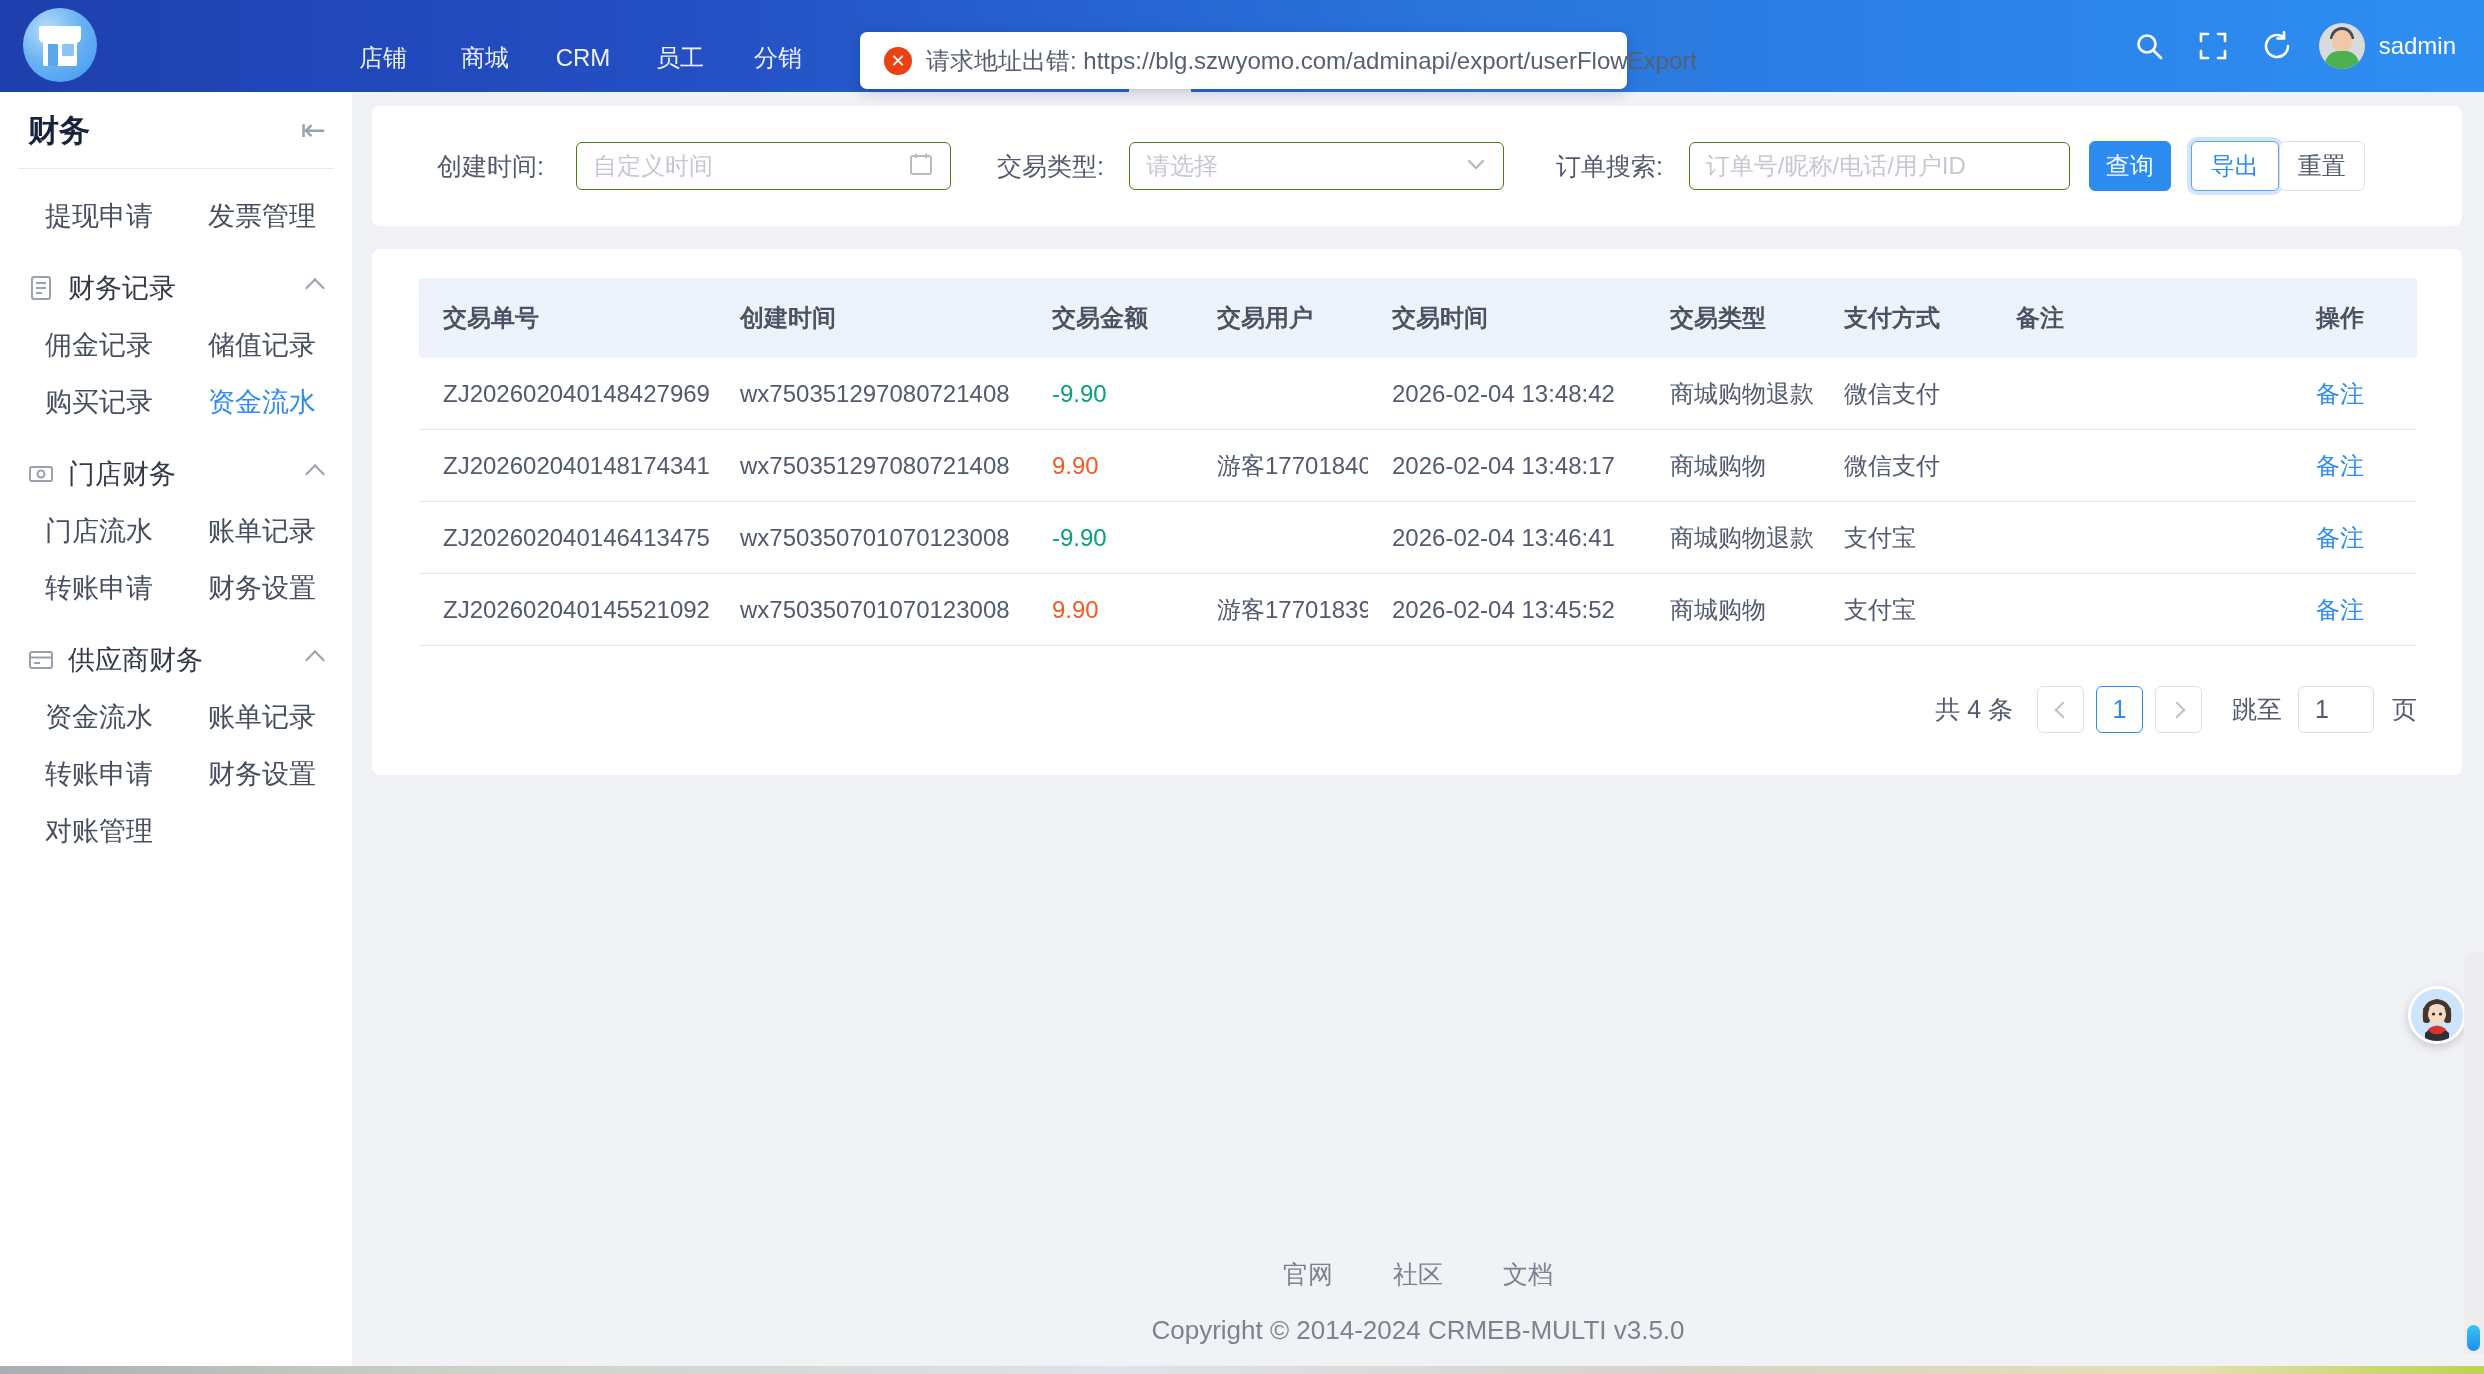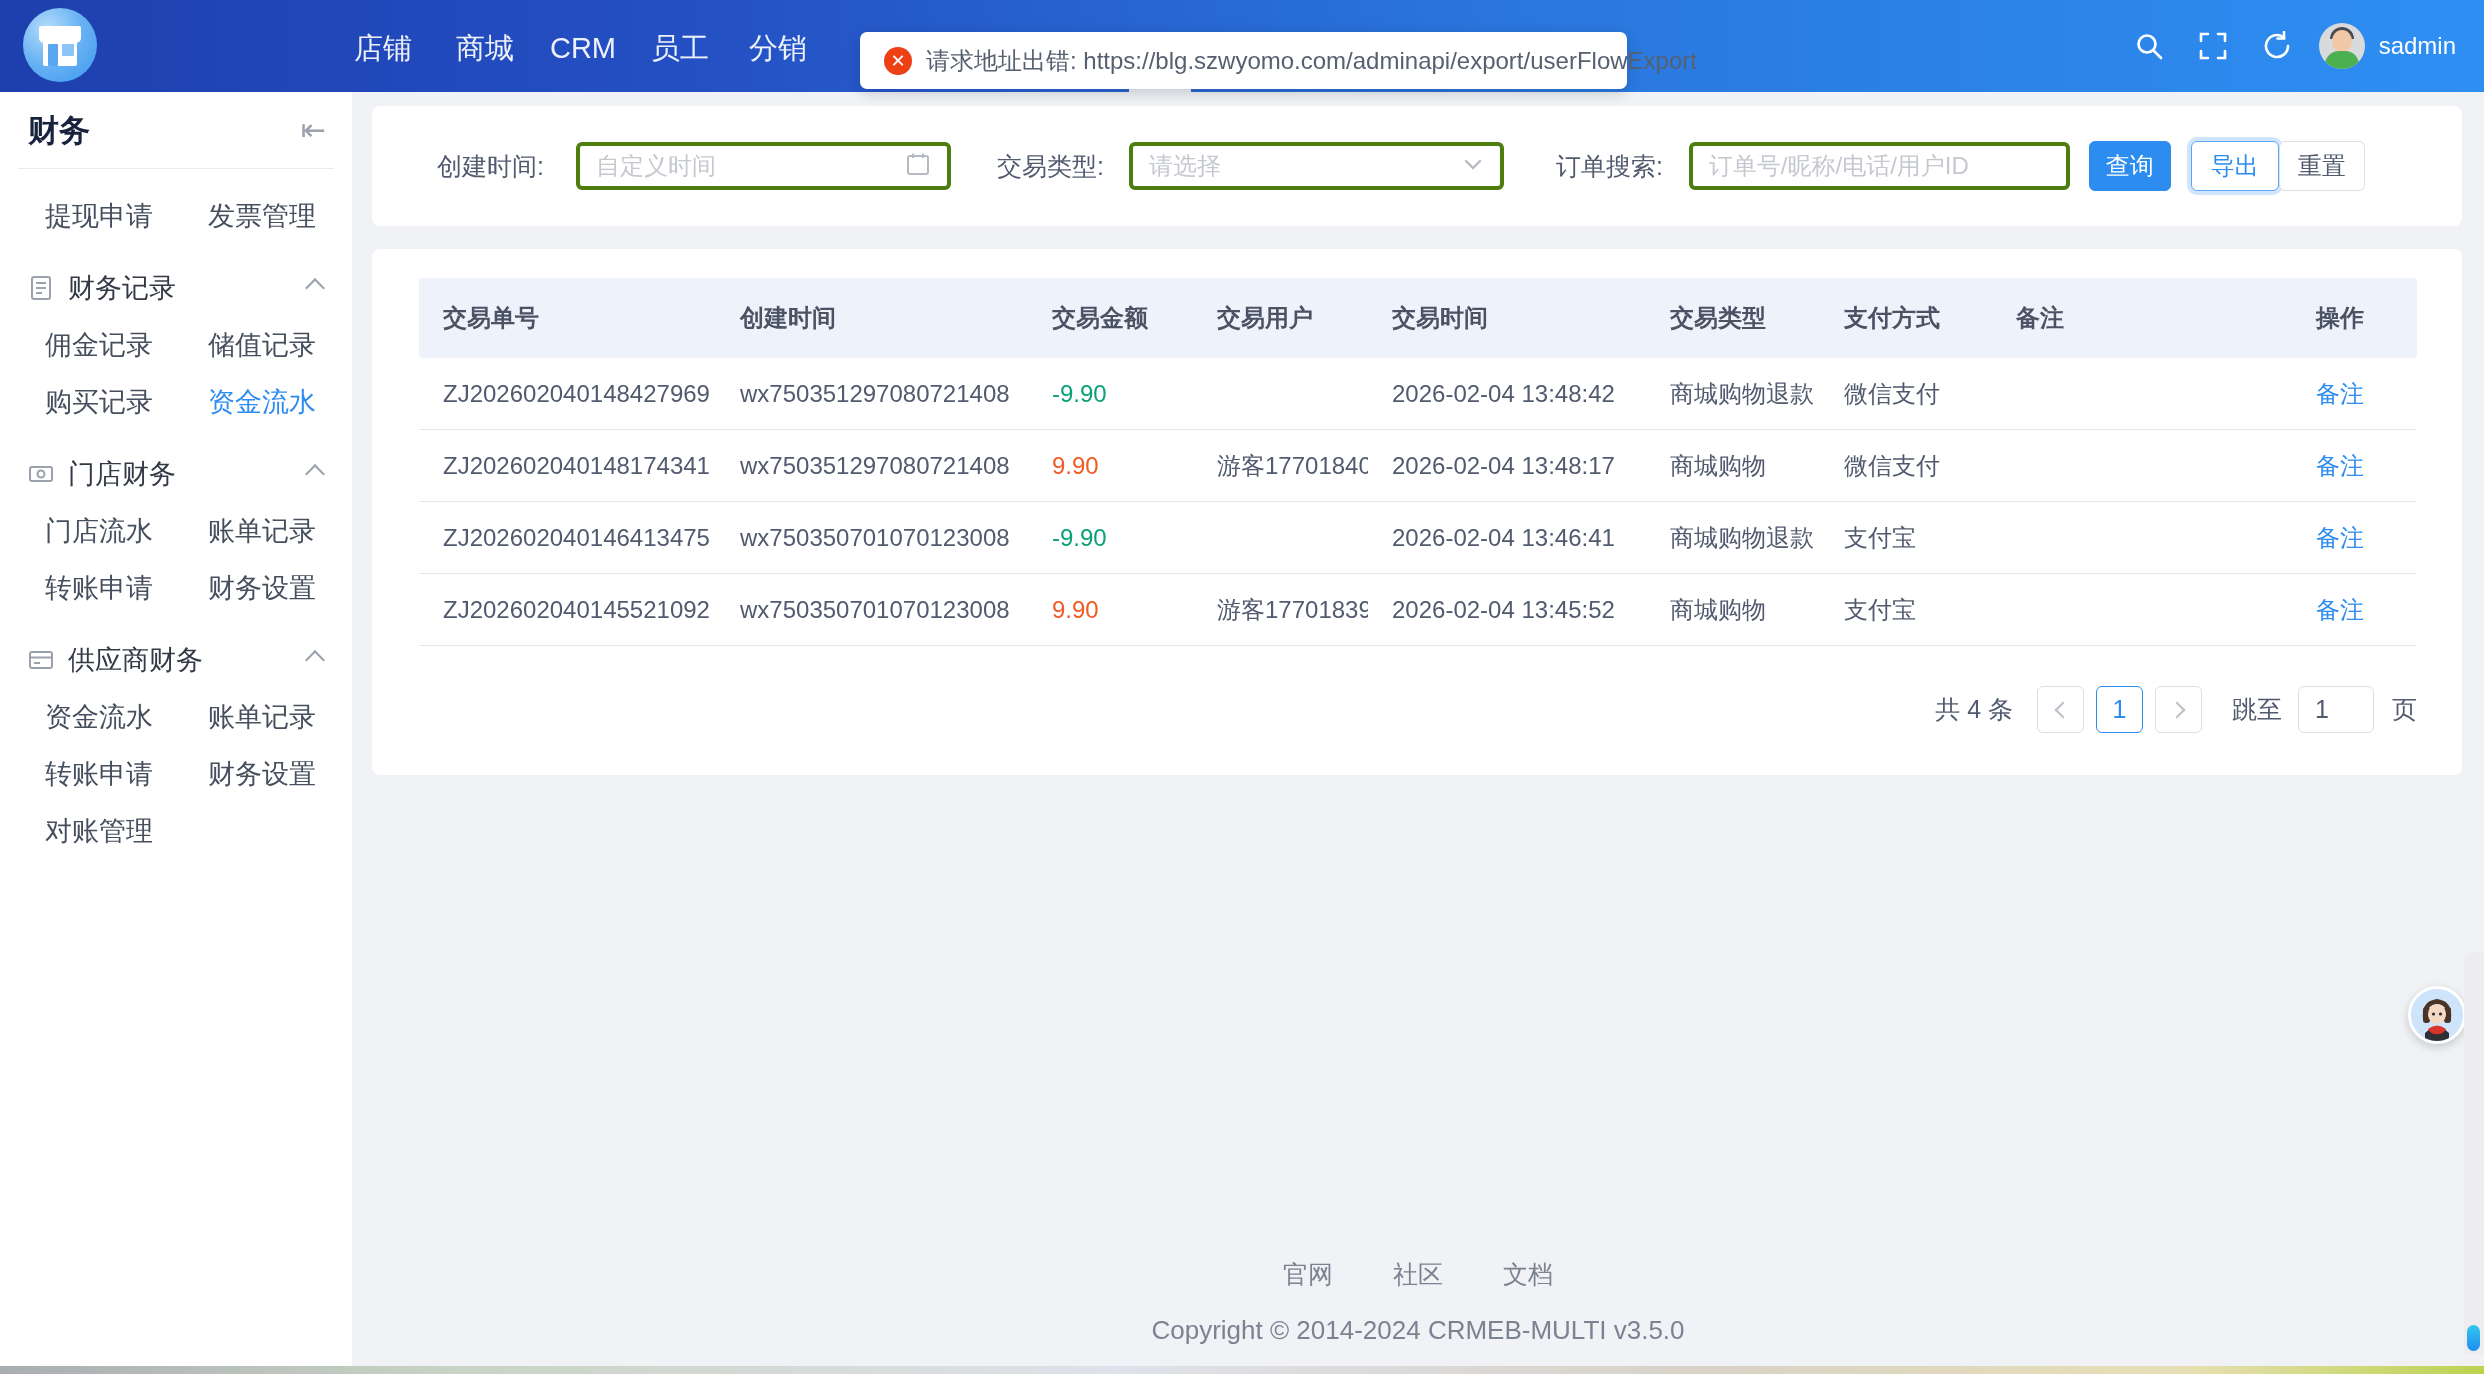--- a/index.html
+++ b/index.html
@@ -6,22 +6,22 @@
   html,body { width:2484px; height:1374px; overflow:hidden; font-family:"Liberation Sans","DejaVu Sans",sans-serif; }
   body { background:#f0f2f5; position:relative; }
 
   
   .topnav { position:absolute; left:0; top:0; width:2484px; height:92px;
     background:linear-gradient(90deg,#1e3fae 0%,#2450c4 28%,#2a76dd 60%,#2e8ff2 100%); z-index:5; }
   .logo { position:absolute; left:23px; top:8px; width:74px; height:74px; border-radius:50%;
     background:radial-gradient(circle at 32% 28%, #b5dcfa 0%, #6cb4f4 45%, #3c97ef 100%); overflow:hidden; }
   .logo svg { position:absolute; left:14px; top:16px; }
   .nav-items { position:absolute; left:0; top:0; height:92px; }
-  .nav-item { position:absolute; top:2px; height:92px; line-height:92px; transform:translateX(-50%);
-    color:rgba(255,255,255,.92); font-size:29px; cursor:pointer; white-space:nowrap; }
+  .nav-item { position:absolute; top:12px; height:92px; line-height:92px; transform:translateX(-50%);
+    color:rgba(255,255,255,.92); font-size:24px; cursor:pointer; white-space:nowrap; }
   .nav-item:nth-child(1){left:383px;} .nav-item:nth-child(2){left:485px;}
   .nav-item:nth-child(3){left:583px;} .nav-item:nth-child(4){left:680px;}
   .nav-item:nth-child(5){left:778px;}
   .nav-active-pill { position:absolute; left:1129px; top:56px; width:62px; height:36px;
     background:#f2f2f4; border-radius:8px 8px 0 0; z-index:6; }
   .nav-right { position:absolute; right:0; top:0; height:92px; display:flex; align-items:center; z-index:7; }
   .hicon { width:44px; height:44px; display:flex; align-items:center; justify-content:center; cursor:pointer; margin-right:20px; }
   .avatar { width:46px; height:46px; border-radius:50%; background:#d8dadc; position:relative; overflow:hidden; margin-right:14px; cursor:pointer; }
   .avatar .head { position:absolute; left:13px; top:7px; width:20px; height:22px; border-radius:50% 50% 45% 45%; background:#f0c8a8; }
   .avatar .hair { position:absolute; left:11px; top:4px; width:24px; height:12px; border-radius:12px 12px 0 0; background:#4a4a52; }
@@ -50,21 +50,21 @@
   .sb-chevron { position:absolute; right:30px; top:22px; width:14px; height:14px; border-left:2px solid #9aa1ac; border-top:2px solid #9aa1ac; transform:rotate(45deg); }
   .sb-items { display:grid; grid-template-columns:163px 144px; padding-left:45px; row-gap:0; }
   .sb-item { height:57px; line-height:57px; font-size:27px; color:#464f5e; cursor:pointer; white-space:nowrap; }
   .sb-item.active { color:#2d8cf0; }
 
   
   .main { position:absolute; left:352px; top:92px; width:2132px; height:906px; background:#f0f2f5; }
   .card { background:#fff; border-radius:8px; margin-left:20px; width:2090px; }
   .filter-card { margin-top:14px; height:120px; display:flex; align-items:center; }
   .f-label { font-size:25px; color:#515a6e; white-space:nowrap; }
-  .f-input { position:relative; height:48px; background:#fff; border:4px solid #4d7c0f; border-radius:6px;
+  .f-input { position:relative; height:48px; background:#fff; border:1px solid #4d7c0f; border-radius:6px;
     display:flex; align-items:center; padding:0 16px; }
   .f-input input { border:none; outline:none; font-size:24px; color:#515a6e; width:100%; background:transparent; font-family:inherit; }
   .f-input input::placeholder { color:#c5c8ce; }
   .ficon { color:#b6bac2; flex:0 0 auto; }
   .btn { height:50px; border-radius:6px; font-size:24px; padding:0 24px; cursor:pointer;
     display:flex; align-items:center; justify-content:center; white-space:nowrap; font-family:inherit; }
   .btn-primary { background:#2d8cf0; color:#fff; border:1px solid #2d8cf0; }
   .btn-export { background:#fff; color:#2d8cf0; border:1px solid #5aa7f5; box-shadow:0 0 0 4px rgba(45,140,240,.22); }
   .btn-default { background:#fff; color:#515a6e; border:1px solid #dcdee2; }
 

